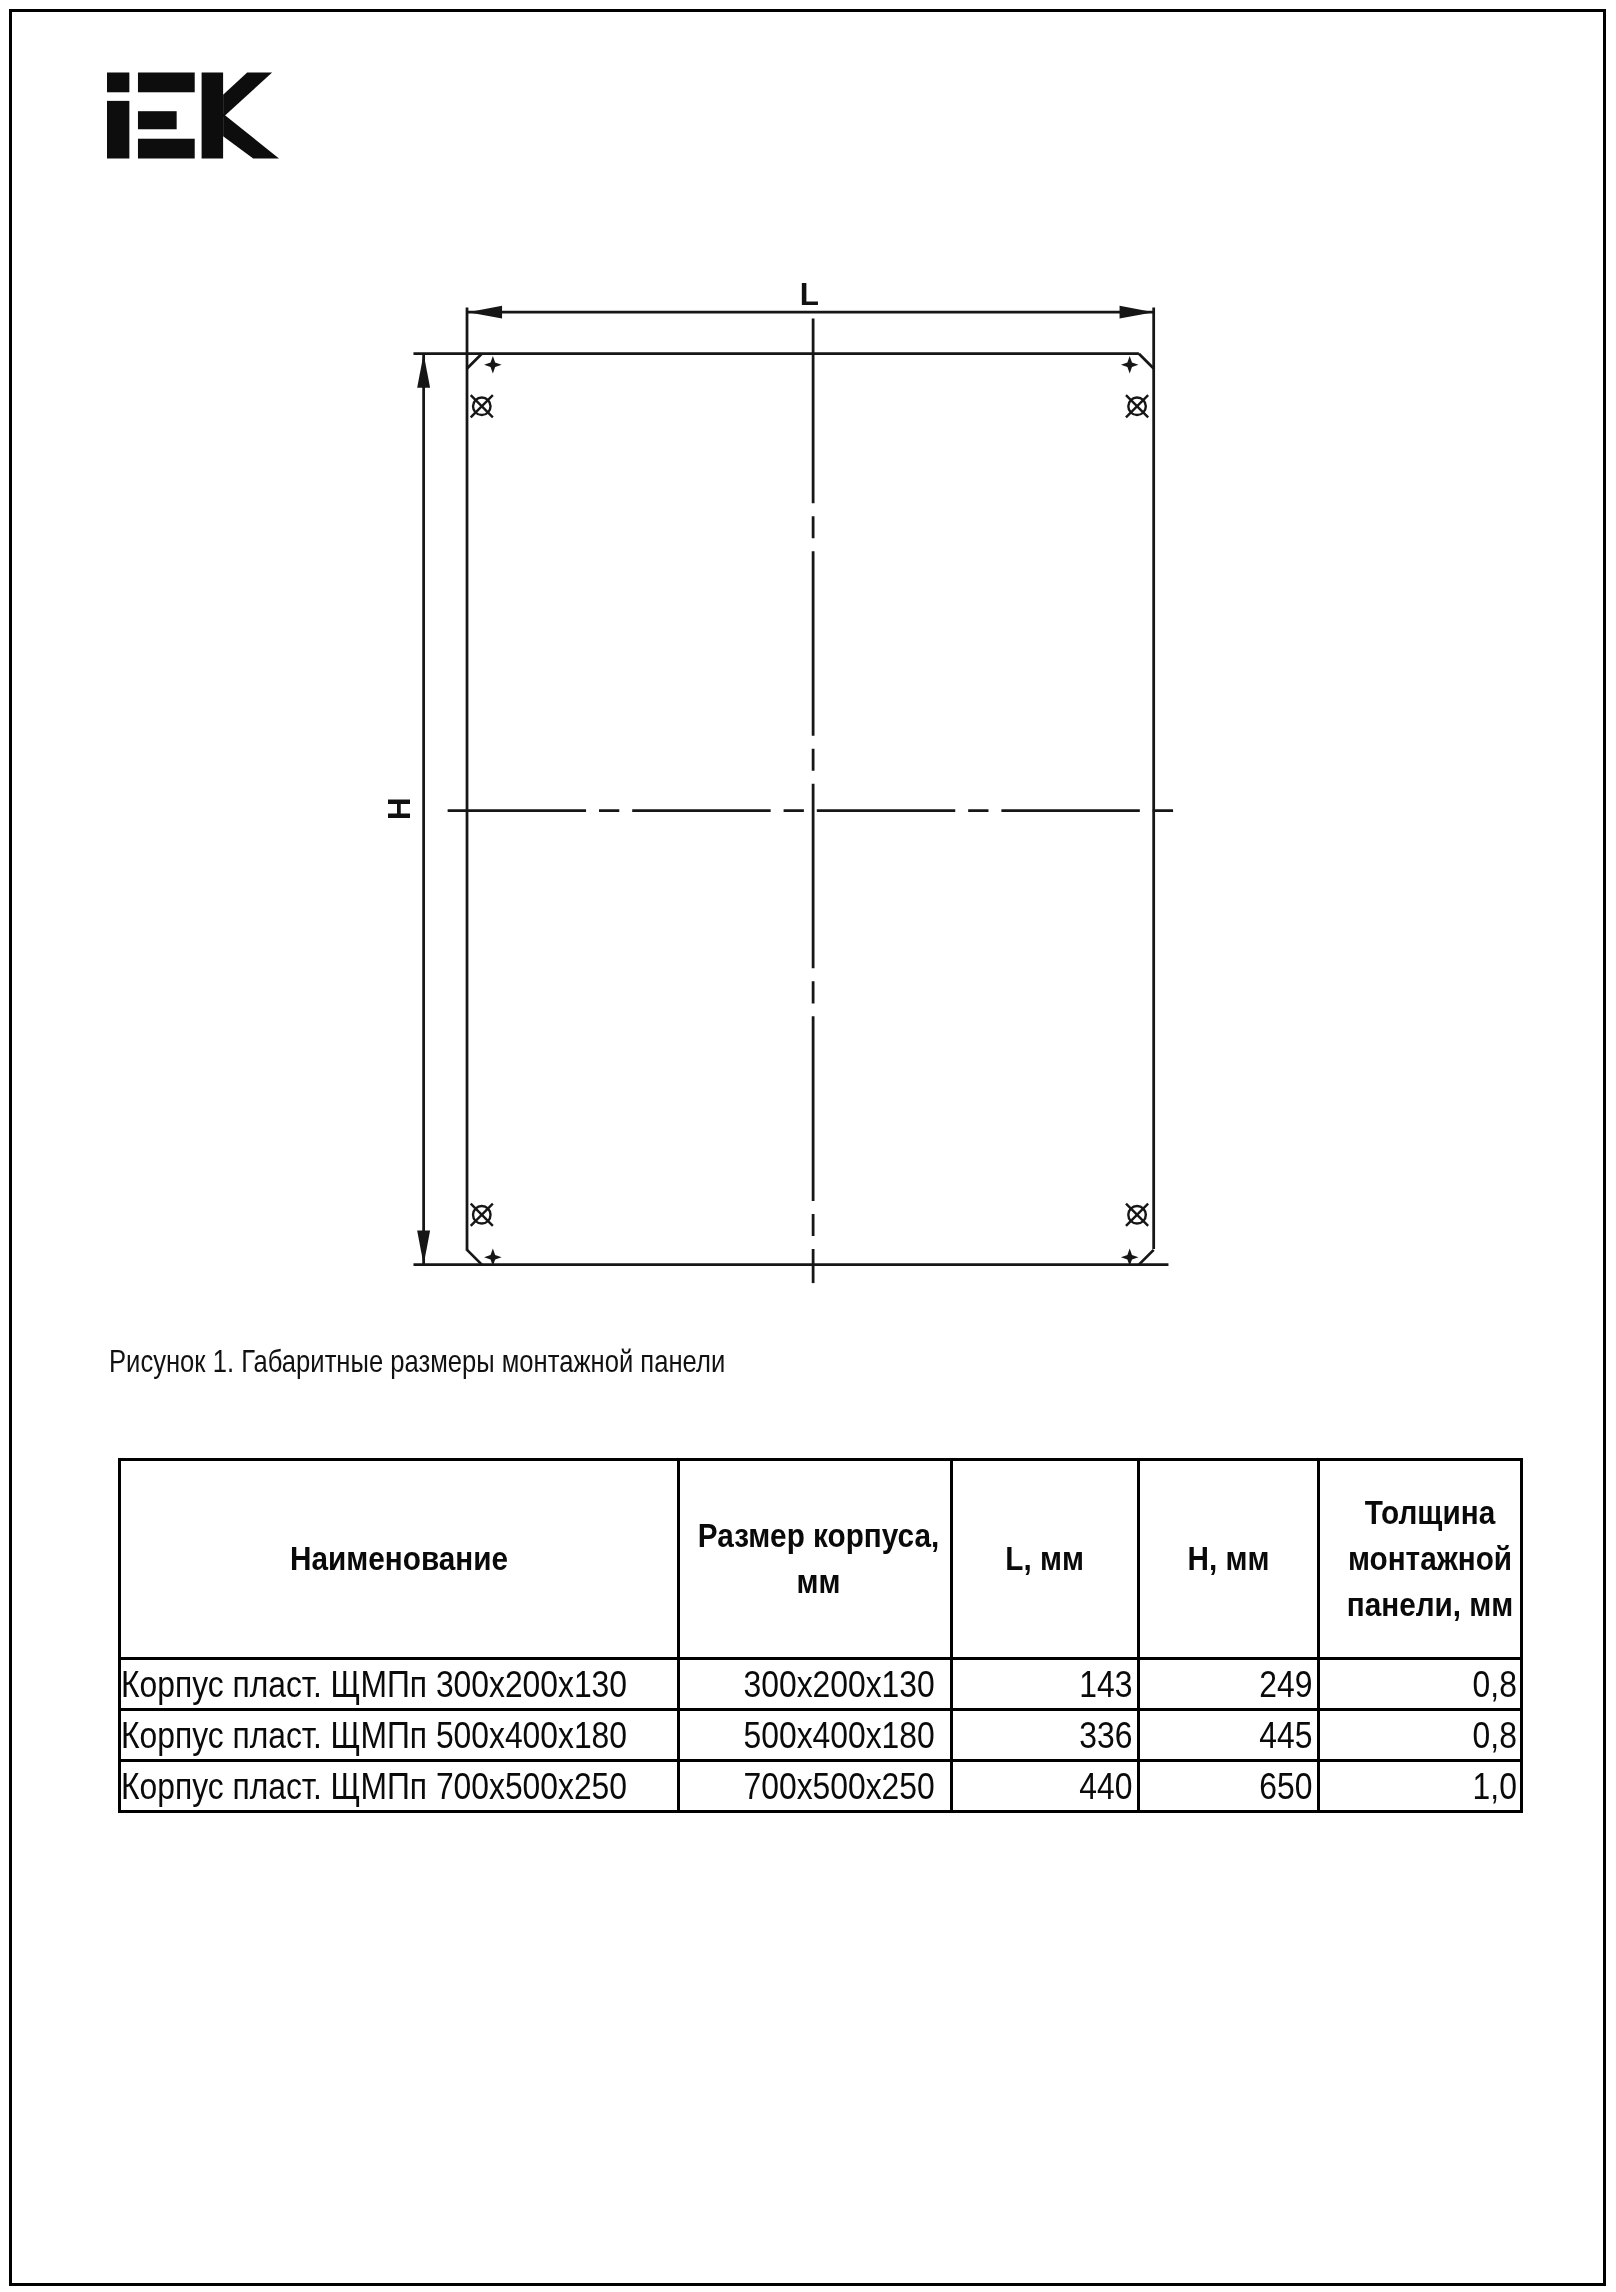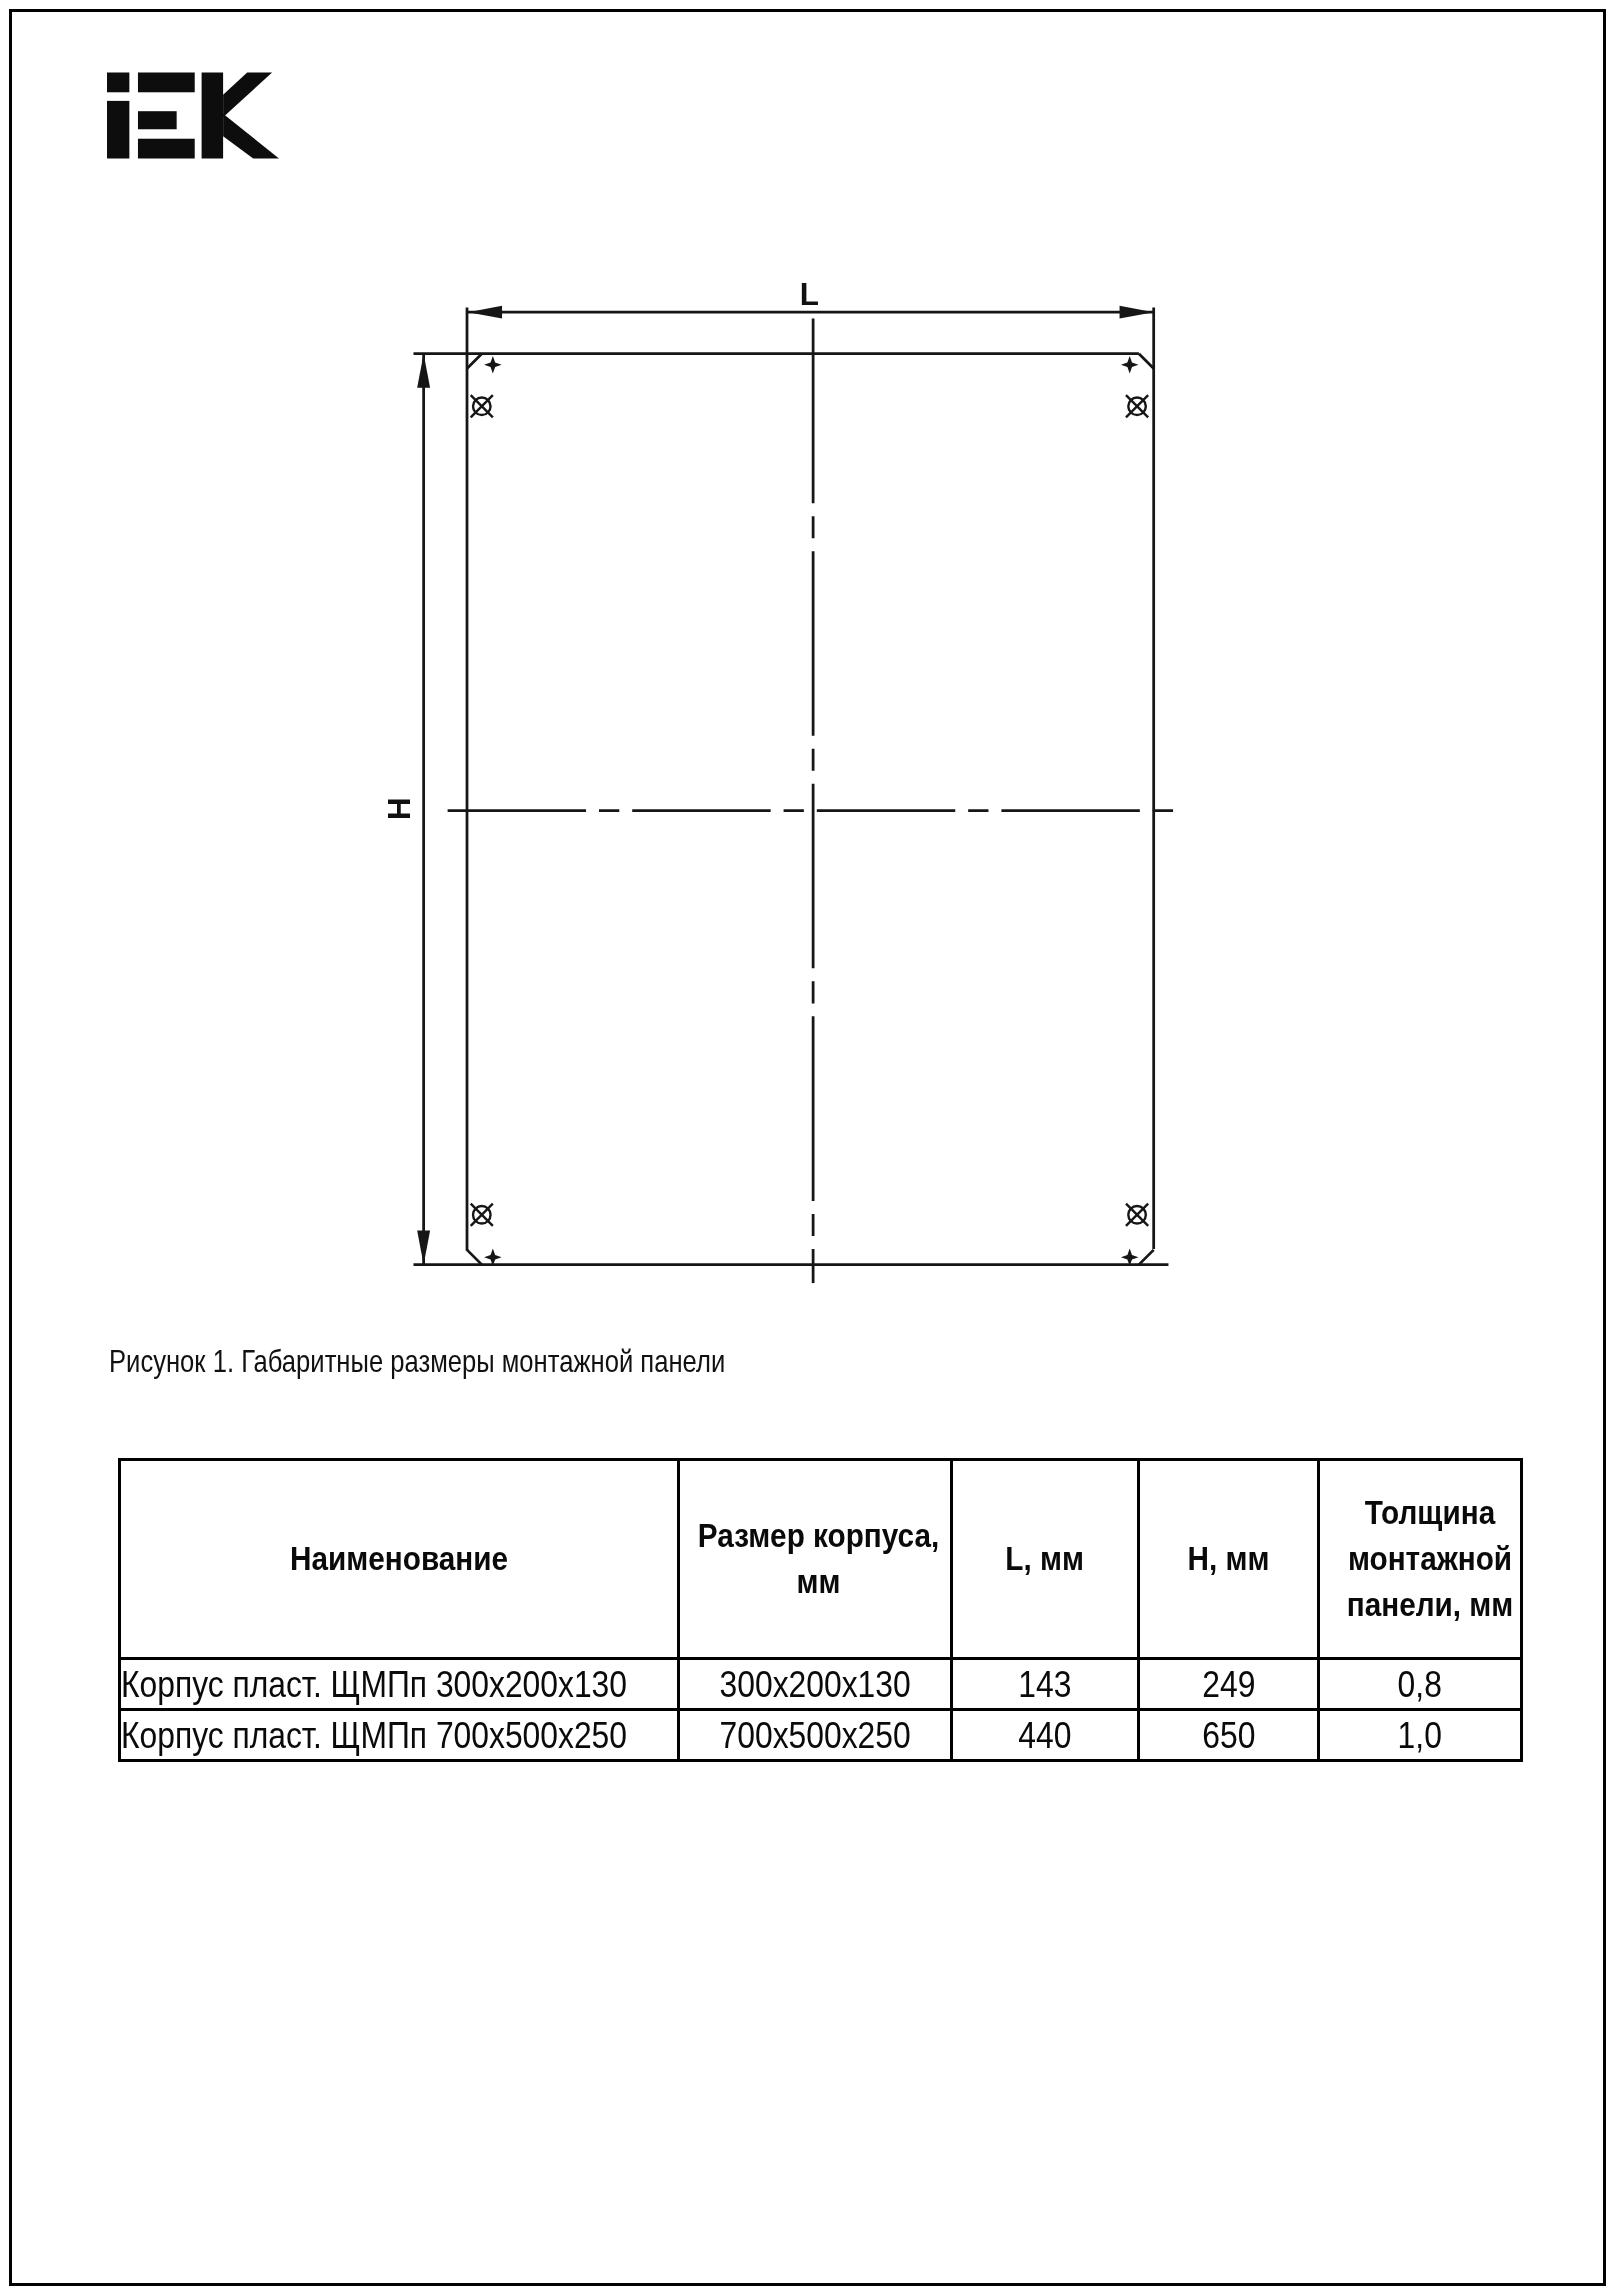--- a/index.html
+++ b/index.html
@@ -41,21 +41,21 @@
     overflow:hidden;
   }
   table.spec th{
     height:196px;
     font-size:33px;font-weight:bold;line-height:46px;
     text-align:center;vertical-align:middle;
   }
   table.spec td{
     height:48px;
     font-size:37px;font-weight:normal;line-height:41px;
-    text-align:center;vertical-align:middle;
+    text-align:right;vertical-align:middle;
   }
   td.nm{text-align:left;padding-left:7.4px;}
   .hs{display:inline-block;transform:scaleX(0.9);transform-origin:center center;}
   .hs.w2{width:277px;}
   .hs.w5{width:220px;}
   .bs{display:inline-block;transform:scaleX(0.86);transform-origin:center center;white-space:nowrap;}
   .bs.left{transform-origin:left center;}
   svg text{font-family:"Liberation Sans", sans-serif;fill:#111;}
 </style>
 </head>
@@ -154,20 +154,27 @@
     </thead>
     <tbody>
         <tr>
       <td class="nm"><span class="bs left">Корпус пласт. ЩМПп 300х200х130</span></td>
       <td><span class="bs">300х200х130</span></td>
       <td><span class="bs">143</span></td>
       <td><span class="bs">249</span></td>
       <td><span class="bs">0,8</span></td>
     </tr>
         <tr>
+      <td class="nm"><span class="bs left">Корпус пласт. ЩМПп 500х400х180</span></td>
+      <td><span class="bs">500х400х180</span></td>
+      <td><span class="bs">336</span></td>
+      <td><span class="bs">445</span></td>
+      <td><span class="bs">0,8</span></td>
+    </tr>
+        <tr>
       <td class="nm"><span class="bs left">Корпус пласт. ЩМПп 700х500х250</span></td>
       <td><span class="bs">700х500х250</span></td>
       <td><span class="bs">440</span></td>
       <td><span class="bs">650</span></td>
       <td><span class="bs">1,0</span></td>
     </tr>
       </tbody>
   </table>
 
 </div>

